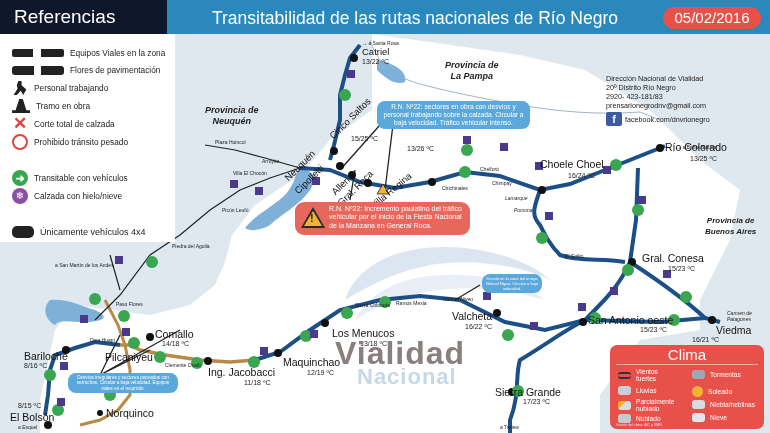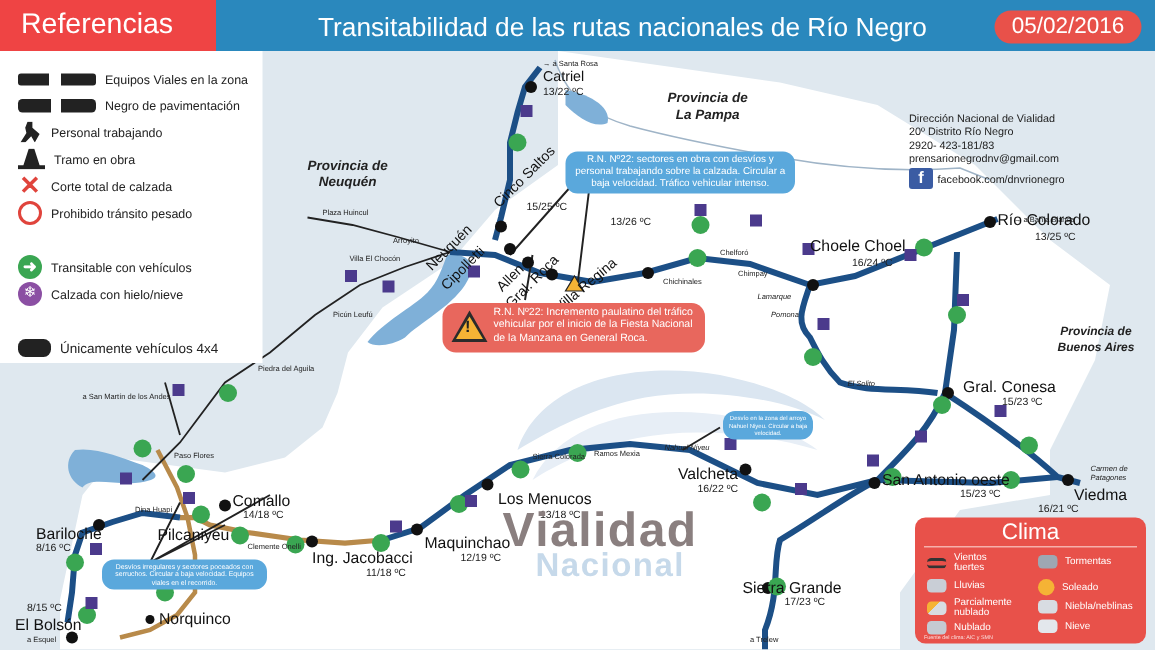--- a/index.html
+++ b/index.html
@@ -2,21 +2,21 @@
 <html><head>
 <meta charset="utf-8">
 <style>
   * { box-sizing: border-box; margin: 0; padding: 0; }
   html, body { width: 770px; height: 433px; overflow: hidden; }
   body { font-family: "Liberation Sans", sans-serif; background: #dfe8ef; position: relative; }
   .root { position: absolute; inset: 0; width: 770px; height: 433px; overflow: hidden; }
 
   
   .header { position: absolute; left: 0; top: 0; width: 770px; height: 34px; background: #2a88bd; }
-  .ref-title { position: absolute; left: 0; top: 0; width: 144px; height: 34px; background: #ef4444; color: #fff; font-size: 19px; line-height: 34px; padding-left: 14px; }
+  .ref-title { position: absolute; left: 0; top: 0; width: 167px; height: 34px; background: #0f172a; color: #fff; font-size: 19px; line-height: 34px; padding-left: 14px; }
   .main-title { position: absolute; left: 212px; top: 0; height: 34px; line-height: 36px; color: #fff; font-size: 17.5px; white-space: nowrap; }
   .date-badge { position: absolute; left: 663px; top: 7px; width: 98px; height: 22px; border-radius: 11px; background: #e8514a; color: #fff; font-size: 15px; text-align: center; line-height: 22px; }
 
   
   .legend { position: absolute; left: 0; top: 34px; width: 175px; height: 208px; background: #fff; }
   .legend-item { position: absolute; left: 0; height: 18px; display: flex; align-items: center; font-size: 8.3px; color: #222; white-space: nowrap; }
   .lg-icon { display: inline-block; width: 20px; height: 14px; margin-right: 6px; }
   .circle { border-radius: 50%; width: 16px; height: 16px; }
   svg.mapsvg { position: absolute; left: 0; top: 0; width: 770px; height: 433px; }
 
@@ -179,21 +179,21 @@
   <div class="main-title">Transitabilidad de las rutas nacionales de Río Negro</div>
   <div class="date-badge">05/02/2016</div>
 
   <div class="legend">
     <div class="legend-item" style="top:10px;left:12px">
       <span class="lg-icon" style="width:52px;background:linear-gradient(90deg,#222 0 40%,transparent 40% 55%,#222 55% 100%);height:8px;border-radius:2px"></span>
       <span>Equipos Viales en la zona</span>
     </div>
     <div class="legend-item" style="top:27px;left:12px">
       <span class="lg-icon" style="width:52px;background:linear-gradient(90deg,#222 0 42%,transparent 42% 55%,#222 55% 100%);height:9px;border-radius:3px"></span>
-      <span>Negro de pavimentación</span>
+      <span>Flores de pavimentación</span>
     </div>
     <div class="legend-item" style="top:63px;left:12px">
       <span class="lg-icon" style="width:18px;height:14px;background:#222;clip-path:polygon(40% 0,60% 0,80% 80%,100% 80%,100% 100%,0 100%,0 80%,20% 80%)"></span>
       <span>Tramo en obra</span>
     </div>
     <div class="legend-item" style="top:45px;left:12px">
       <span class="lg-icon" style="width:16px;height:14px;background:#222;clip-path:polygon(40% 0,60% 0,60% 30%,90% 60%,70% 100%,55% 70%,30% 100%,10% 100%,35% 55%,30% 30%)"></span>
       <span>Personal trabajando</span>
     </div>
     <div class="legend-item" style="top:81px;left:12px">

